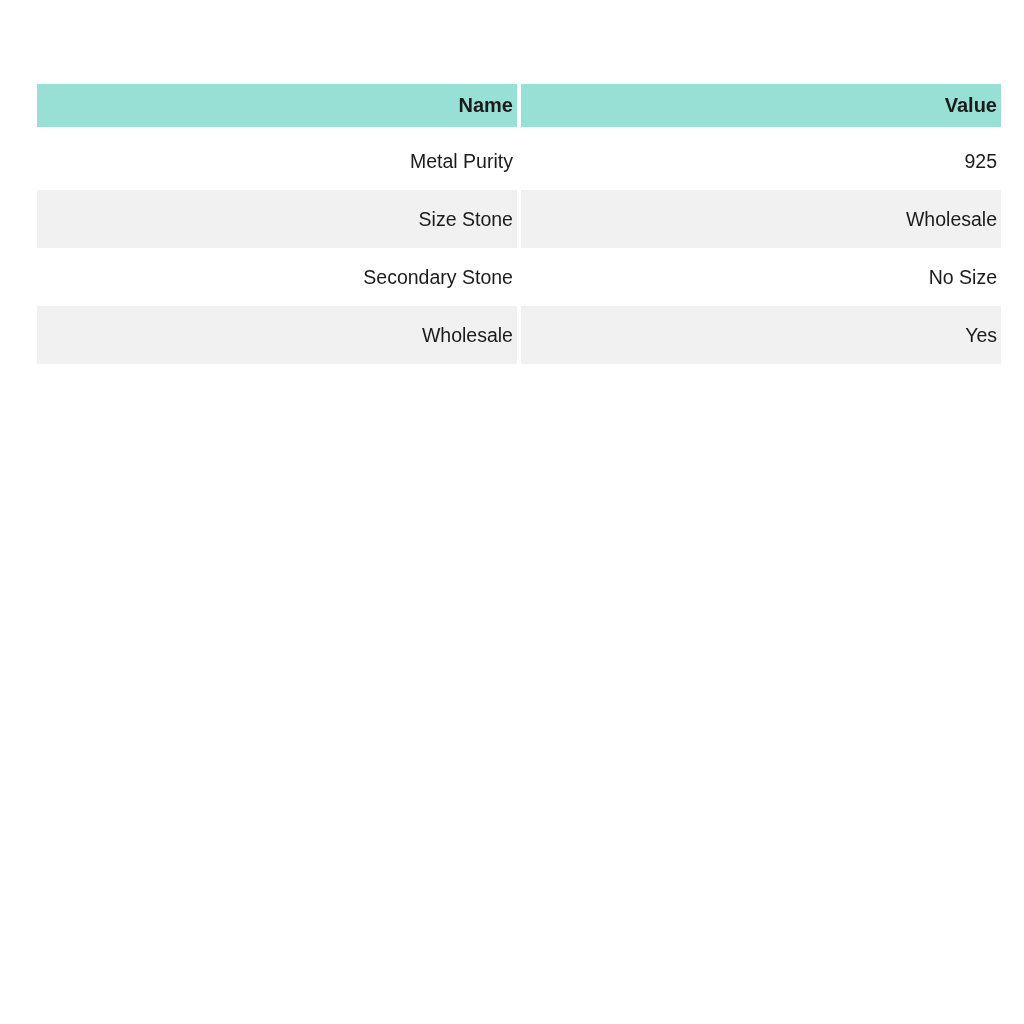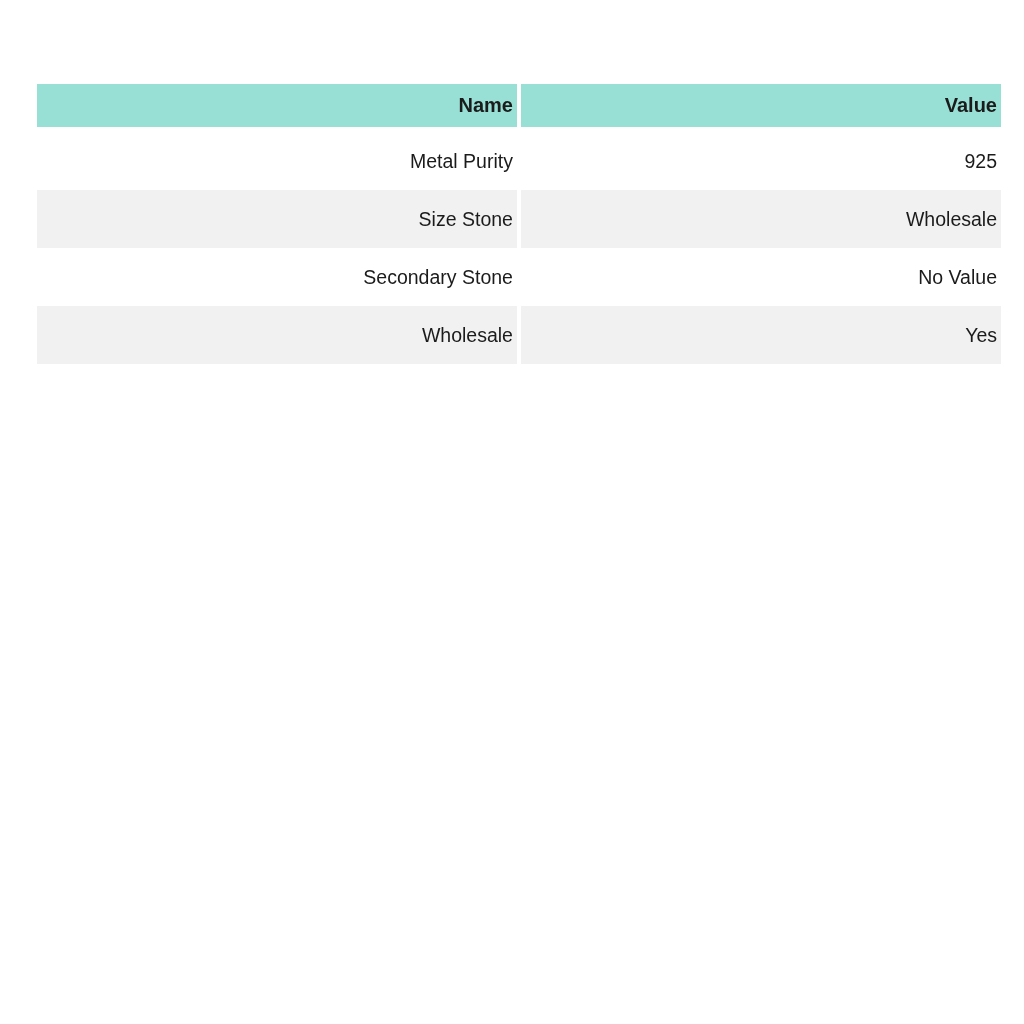--- a/index.html
+++ b/index.html
@@ -73,21 +73,21 @@
         <tr>
     <td class="cell-name">Metal Purity</td>
     <td class="cell-value">925</td>
   </tr>
         <tr>
     <td class="cell-name">Size Stone</td>
     <td class="cell-value">Wholesale</td>
   </tr>
         <tr>
     <td class="cell-name">Secondary Stone</td>
-    <td class="cell-value">No Value</td>
+    <td class="cell-value">No Size</td>
   </tr>
         <tr>
     <td class="cell-name">Wholesale</td>
     <td class="cell-value">Yes</td>
   </tr>
       </tbody>
   </table>
 </div>
 
 </body></html>

